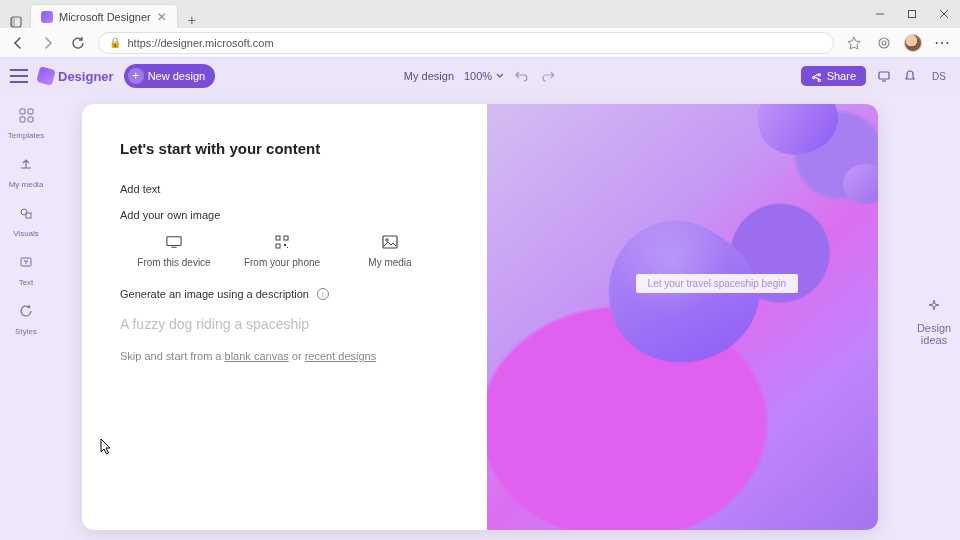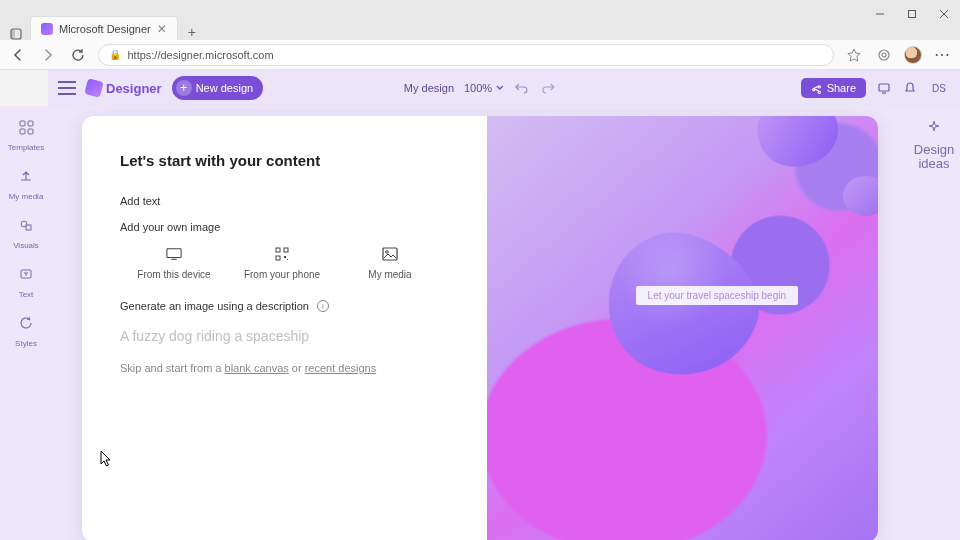--- a/index.html
+++ b/index.html
@@ -1,58 +1,58 @@
 <!DOCTYPE html>
 <html><head>
 <meta charset="utf-8">
 <style>
   * { box-sizing: border-box; margin: 0; padding: 0; font-family: "Segoe UI", -apple-system, sans-serif; }
   html, body { width: 960px; height: 540px; overflow: hidden; background: #f3f3f3; }
 
   
-  .titlebar { height: 40px; background: #e8e8e8; display: flex; align-items: stretch; font-size: 11px; color: #444; }
+  .titlebar { height: 28px; background: #e8e8e8; display: flex; align-items: stretch; font-size: 11px; color: #444; }
   .tab-well { display: flex; align-items: flex-end; padding-left: 4px; gap: 2px; }
   .tabs-icon { width: 24px; display: flex; align-items: center; justify-content: center; color: #555; }
   .browser-tab { background: #fafafa; border-radius: 5px 5px 0 0; padding: 0 10px; height: 24px; display: flex; align-items: center; gap: 6px; min-width: 140px; border: 1px solid #ddd; border-bottom: none; }
   .browser-tab .favicon { width: 12px; height: 12px; background: linear-gradient(135deg,#7b61ff,#c57bff); border-radius: 3px; }
   .browser-tab .close { color: #888; font-size: 12px; margin-left: auto; }
   .new-tab { width: 24px; display: flex; align-items: center; justify-content: center; color: #666; font-size: 14px; }
   .title-spacer { flex: 1; }
   .win-controls { display: flex; }
   .win-btn { width: 32px; height: 28px; display: flex; align-items: center; justify-content: center; color: #555; font-size: 11px; }
 
   .addrbar { height: 30px; background: #fafafa; display: flex; align-items: center; padding: 0 8px; gap: 10px; border-bottom: 1px solid #e3e3e3; }
   .nav-btn { width: 20px; height: 20px; display: flex; align-items: center; justify-content: center; color: #555; }
   .url-field { flex: 1; display: flex; align-items: center; gap: 6px; height: 22px; border: 1px solid #e0e0e0; border-radius: 12px; padding: 0 10px; font-size: 11px; color: #555; background: #fff; }
   .url-field .lock { font-size: 10px; color: #777; }
   .right-icons { display: flex; align-items: center; gap: 10px; }
   .avatar-small { width: 18px; height: 18px; border-radius: 50%; background: radial-gradient(circle at 40% 35%, #f0c9a6 0 40%, #8b5a3c 42% 100%); border: 1px solid #ccc; }
 
   
-  .app-toolbar { height: 36px; background: #ece4f9; display: flex; align-items: center; padding: 0 10px; gap: 10px; font-size: 12px; color: #4b3c7a; margin-left: 48px; }
+  .app-toolbar { height: 36px; background: #ece4f9; display: flex; align-items: center; padding: 0 10px; gap: 10px; font-size: 12px; color: #4b3c7a; }
   .hamburger { width: 18px; height: 14px; display: flex; flex-direction: column; justify-content: space-between; }
   .hamburger div { height: 2px; background: #6b5aa6; }
   .logo { display: flex; align-items: center; gap: 4px; color: #7b4ed8; font-weight: 600; font-size: 13px; }
   .logo-mark { width: 16px; height: 16px; background: linear-gradient(135deg,#8b5cf6,#c084fc); border-radius: 4px; transform: rotate(15deg); }
   .pill-btn { background: #7b4ed8; color: #fff; border-radius: 14px; padding: 4px 10px 4px 4px; display: flex; align-items: center; gap: 4px; font-size: 11px; }
   .pill-btn .plus-circle { width: 16px; height: 16px; border-radius: 50%; background: rgba(255,255,255,0.25); display: flex; align-items: center; justify-content: center; font-size: 12px; }
   .toolbar-center { position: absolute; left: 50%; transform: translateX(-50%); display: flex; align-items: center; gap: 10px; color: #5a4a8a; font-size: 11px; }
   .zoom { display: flex; align-items: center; gap: 4px; }
   .toolbar-right { margin-left: auto; display: flex; align-items: center; gap: 10px; }
   .share-btn { background: #7b4ed8; color: #fff; border-radius: 5px; padding: 4px 10px; display: flex; align-items: center; gap: 5px; font-size: 11px; }
   .tb-icon { width: 16px; height: 16px; display: flex; align-items: center; justify-content: center; color: #6b5aa6; }
   .user-initials { font-size: 10px; color: #6b5aa6; width: 22px; text-align: center; }
 
   
   .app-body { position: relative; height: calc(540px - 28px - 30px - 36px); background: #eee6fb; display: flex; }
   .left-rail { width: 52px; background: #eee6fb; display: flex; flex-direction: column; align-items: center; padding-top: 10px; gap: 10px; font-size: 8px; color: #7a6aa8; }
   .rail-item { display: flex; flex-direction: column; align-items: center; gap: 8px; width: 100%; padding: 3px 0; cursor: pointer; }
   .rail-icon { width: 16px; height: 16px; display: flex; align-items: center; justify-content: center; font-size: 13px; }
 
-  .right-rail { width: 52px; background: #eee6fb; display: flex; flex-direction: column; align-items: center; padding-top: 10px; gap: 10px; font-size: 13px; color: #7a6aa8; }
+  .right-rail { width: 52px; background: #eee6fb; display: flex; flex-direction: column; align-items: center; padding-top: 10px; gap: 10px; font-size: 11px; color: #7a6aa8; justify-content: center; }
 
   
   .modal { position: absolute; left: 82px; top: 10px; right: 82px; bottom: 10px; background: #fff; border-radius: 12px; display: flex; overflow: hidden; box-shadow: 0 4px 20px rgba(0,0,0,0.1); }
   .modal-left { width: 405px; padding: 36px 38px; color: #333; }
   .modal-left h2 { font-size: 15px; font-weight: 600; margin-bottom: 26px; color: #222; }
   .section-label { font-size: 11px; color: #333; margin-bottom: 14px; display: block; }
   .headline-input { width: 100%; border: none; font-size: 19px; color: #bfbfbf; padding: 6px 0 20px 0; font-family: inherit; }
   .headline-input::placeholder { color: #bfbfbf; }
   .image-options { display: flex; gap: 0; margin-bottom: 20px; }
   .img-opt { width: 108px; display: flex; flex-direction: column; align-items: center; gap: 8px; font-size: 10px; color: #555; cursor: pointer; }

